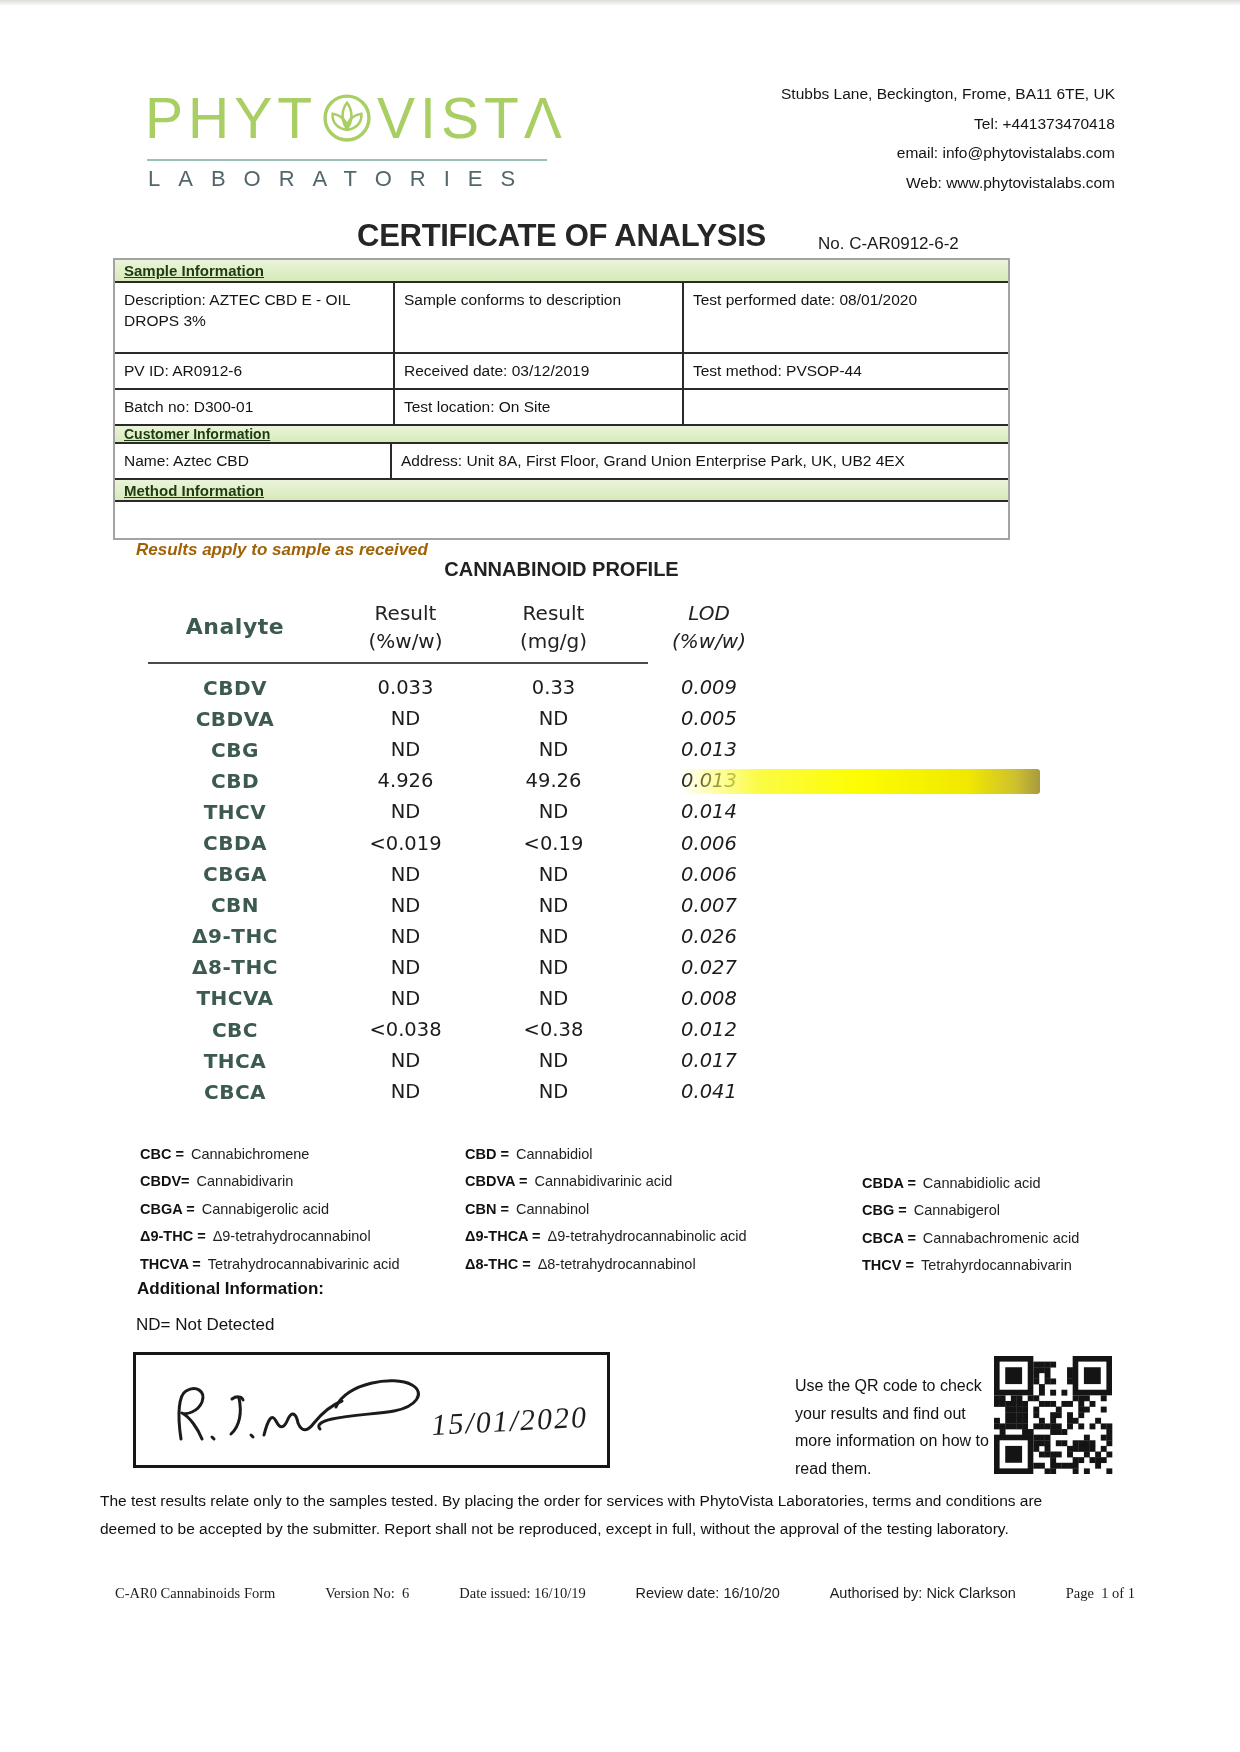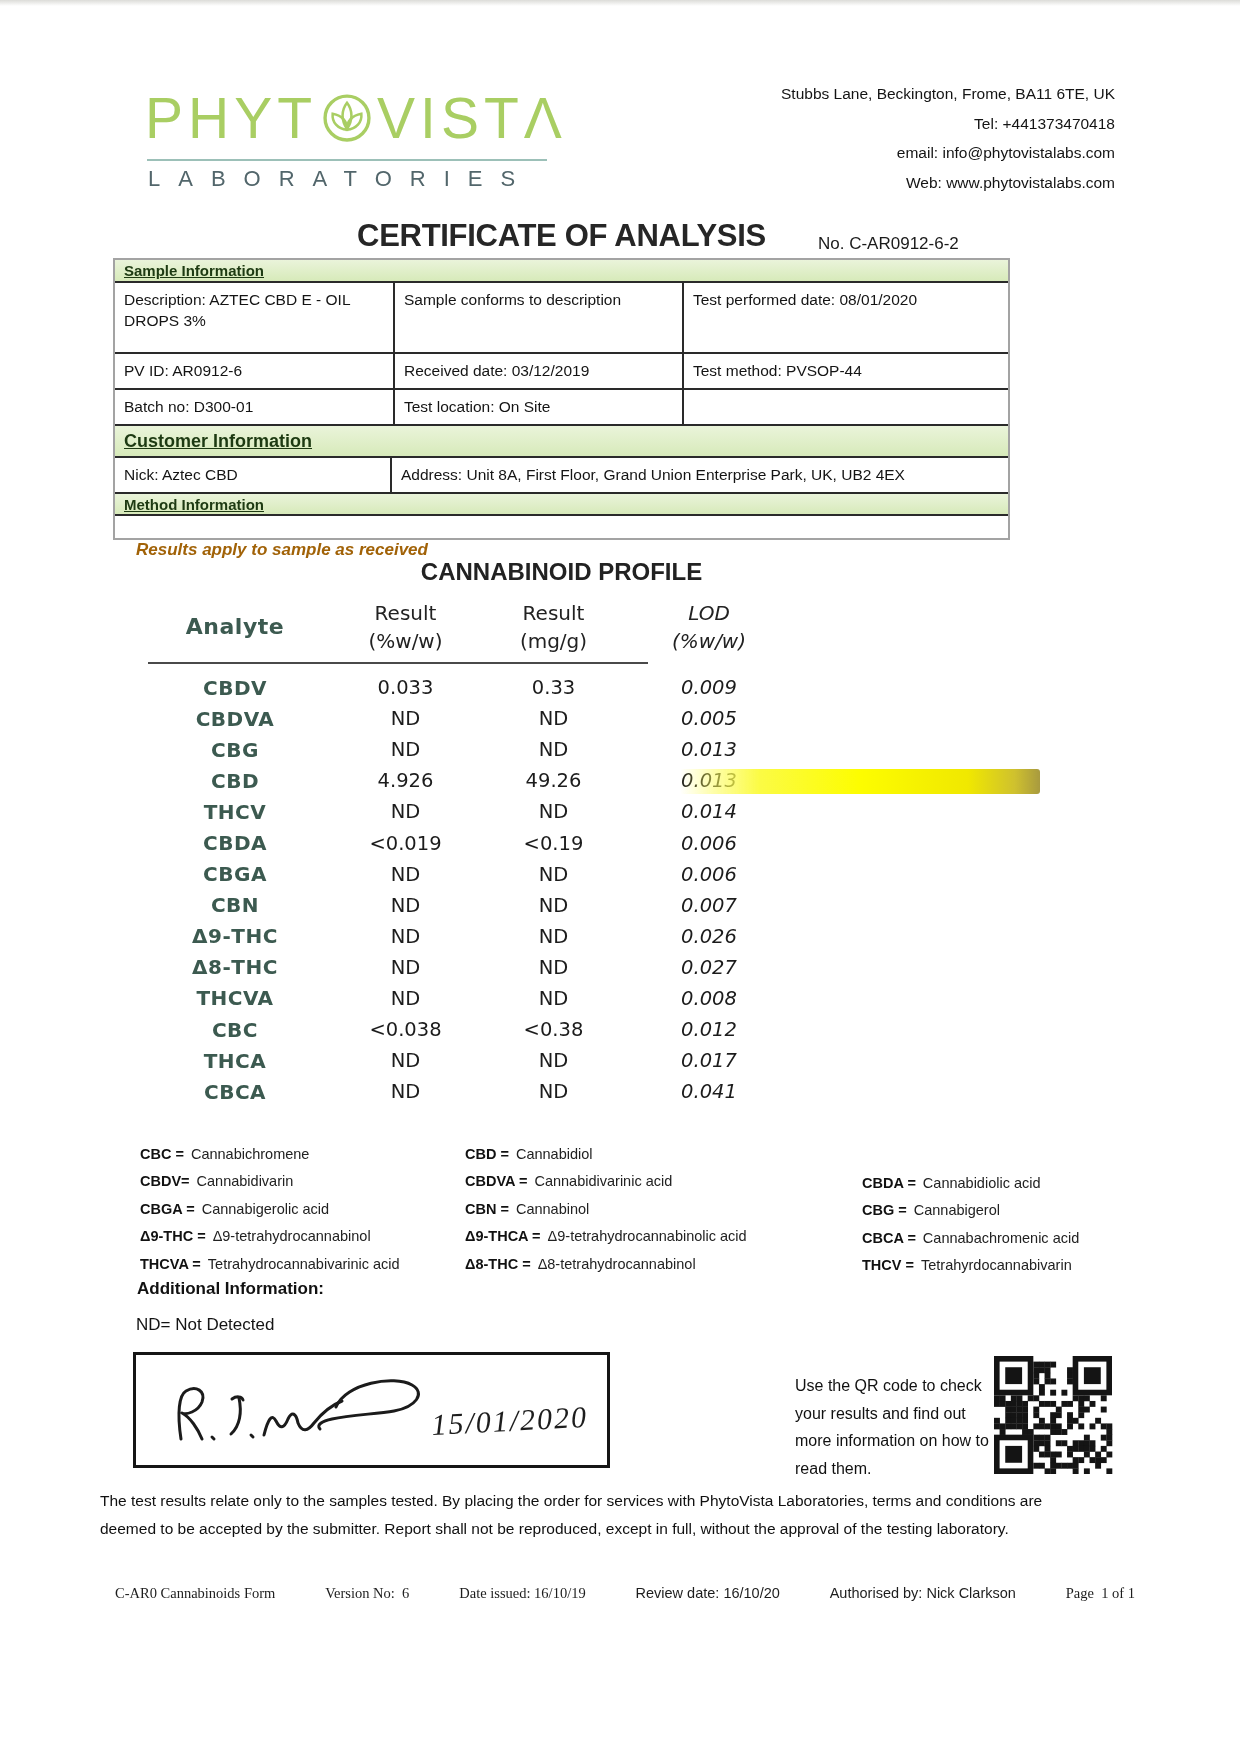--- a/index.html
+++ b/index.html
@@ -35,21 +35,21 @@
   .it-bar span{text-decoration:underline;}
   .it-row{box-sizing:border-box;display:grid;border-bottom:2px solid #2a2a2a;}
   .it-row.last{border-bottom:none;}
   .it-cell{box-sizing:border-box;border-right:2px solid #2a2a2a;
     padding:6px 9px 4px 9px;font-size:15.5px;line-height:21px;color:#141414;}
   .it-cell.end{border-right:none;}
   
   .results-note{position:absolute;left:136px;top:540px;font-size:17px;
     font-weight:bold;font-style:italic;color:#a16207;}
   .profile-title{position:absolute;left:113px;top:558px;width:897px;text-align:center;
-    font-size:24px;font-weight:bold;color:#222;}
+    font-size:20px;font-weight:bold;color:#222;}
   .p-grid{display:grid;grid-template-columns:170px 115px 125px 130px;gap:28px;}
   .p-head{position:absolute;left:150px;top:594px;width:540px;}
   .p-hcell{display:flex;flex-direction:column;justify-content:center;align-items:center;
     height:66px;font-family:"DejaVu Sans",sans-serif;font-size:20px;line-height:28px;color:#222;}
   .p-hcell.analyte{font-size:22px;font-weight:bold;color:var(--analyte-green,#3c5a50);letter-spacing:0.5px;}
   .p-hcell.lod{font-style:italic;}
   .p-rule{position:absolute;left:148px;top:662px;width:500px;height:2px;background:#4a4a4a;}
   .p-rows{position:absolute;left:150px;top:672px;width:540px;}
   .p-row{height:31.1px;align-items:center;}
   .p-analyte{font-family:"DejaVu Sans",sans-serif;font-weight:bold;font-size:20px;
@@ -125,25 +125,25 @@
     <div class="it-row" style="height:36px;grid-template-columns:280px 289px 1fr;">
       <div class="it-cell">PV ID: AR0912-6</div>
       <div class="it-cell">Received date: 03/12/2019</div>
       <div class="it-cell end">Test method: PVSOP-44</div>
     </div>
     <div class="it-row" style="height:36px;grid-template-columns:280px 289px 1fr;">
       <div class="it-cell">Batch no: D300-01</div>
       <div class="it-cell">Test location: On Site</div>
       <div class="it-cell end"></div>
     </div>
-    <div class="it-bar" style="height:32px;font-size:18px;">
+    <div class="it-bar" style="height:18px;font-size:14px;">
       <span>Customer Information</span>
     </div>
     <div class="it-row" style="height:36px;grid-template-columns:277px 1fr;">
-      <div class="it-cell">Nick: Aztec CBD</div>
+      <div class="it-cell">Name: Aztec CBD</div>
       <div class="it-cell end">Address: Unit 8A, First Floor, Grand Union Enterprise Park, UK, UB2 4EX</div>
     </div>
     <div class="it-bar" style="height:22px;font-size:15px;">
       <span>Method Information</span>
     </div>
     <div class="it-row last" style="height:22px;"></div>
   </div>
 
   <div class="results-note">Results apply to sample as received</div>
   <div class="profile-title">CANNABINOID PROFILE</div>

